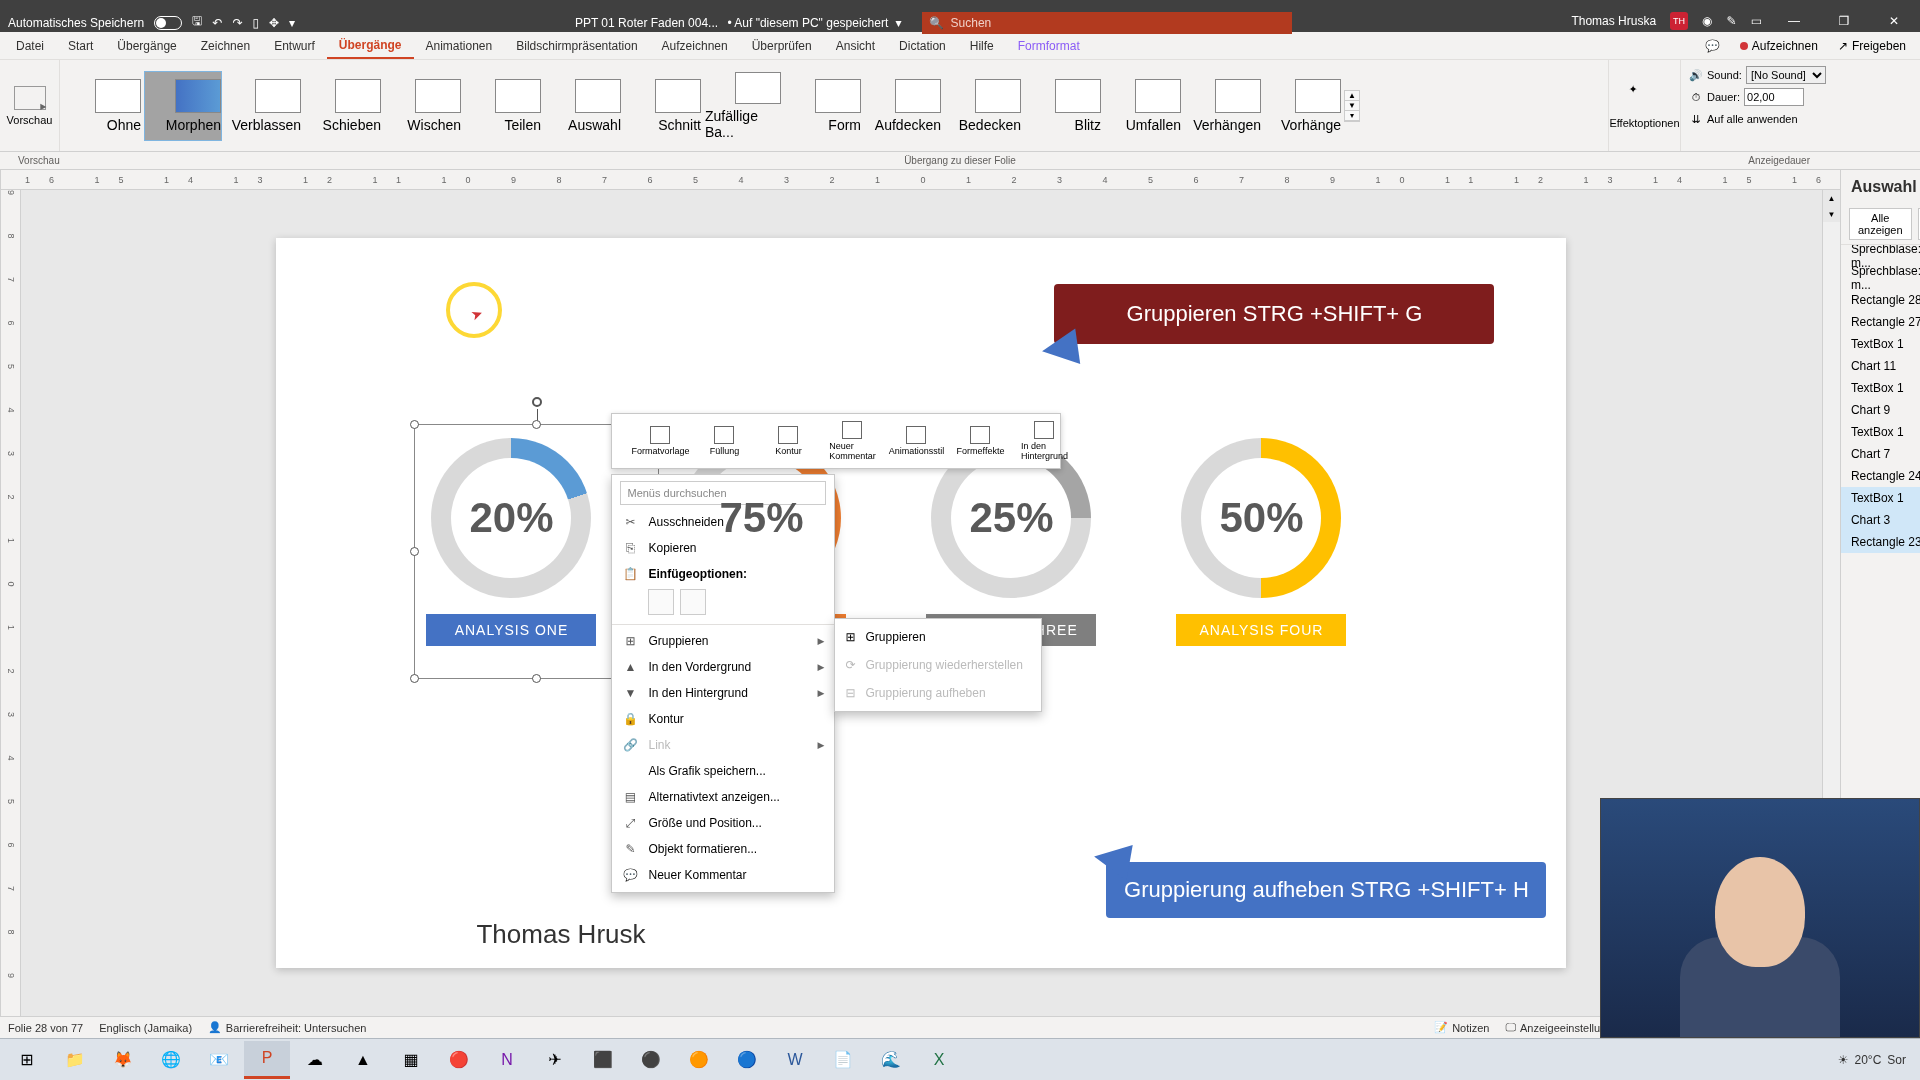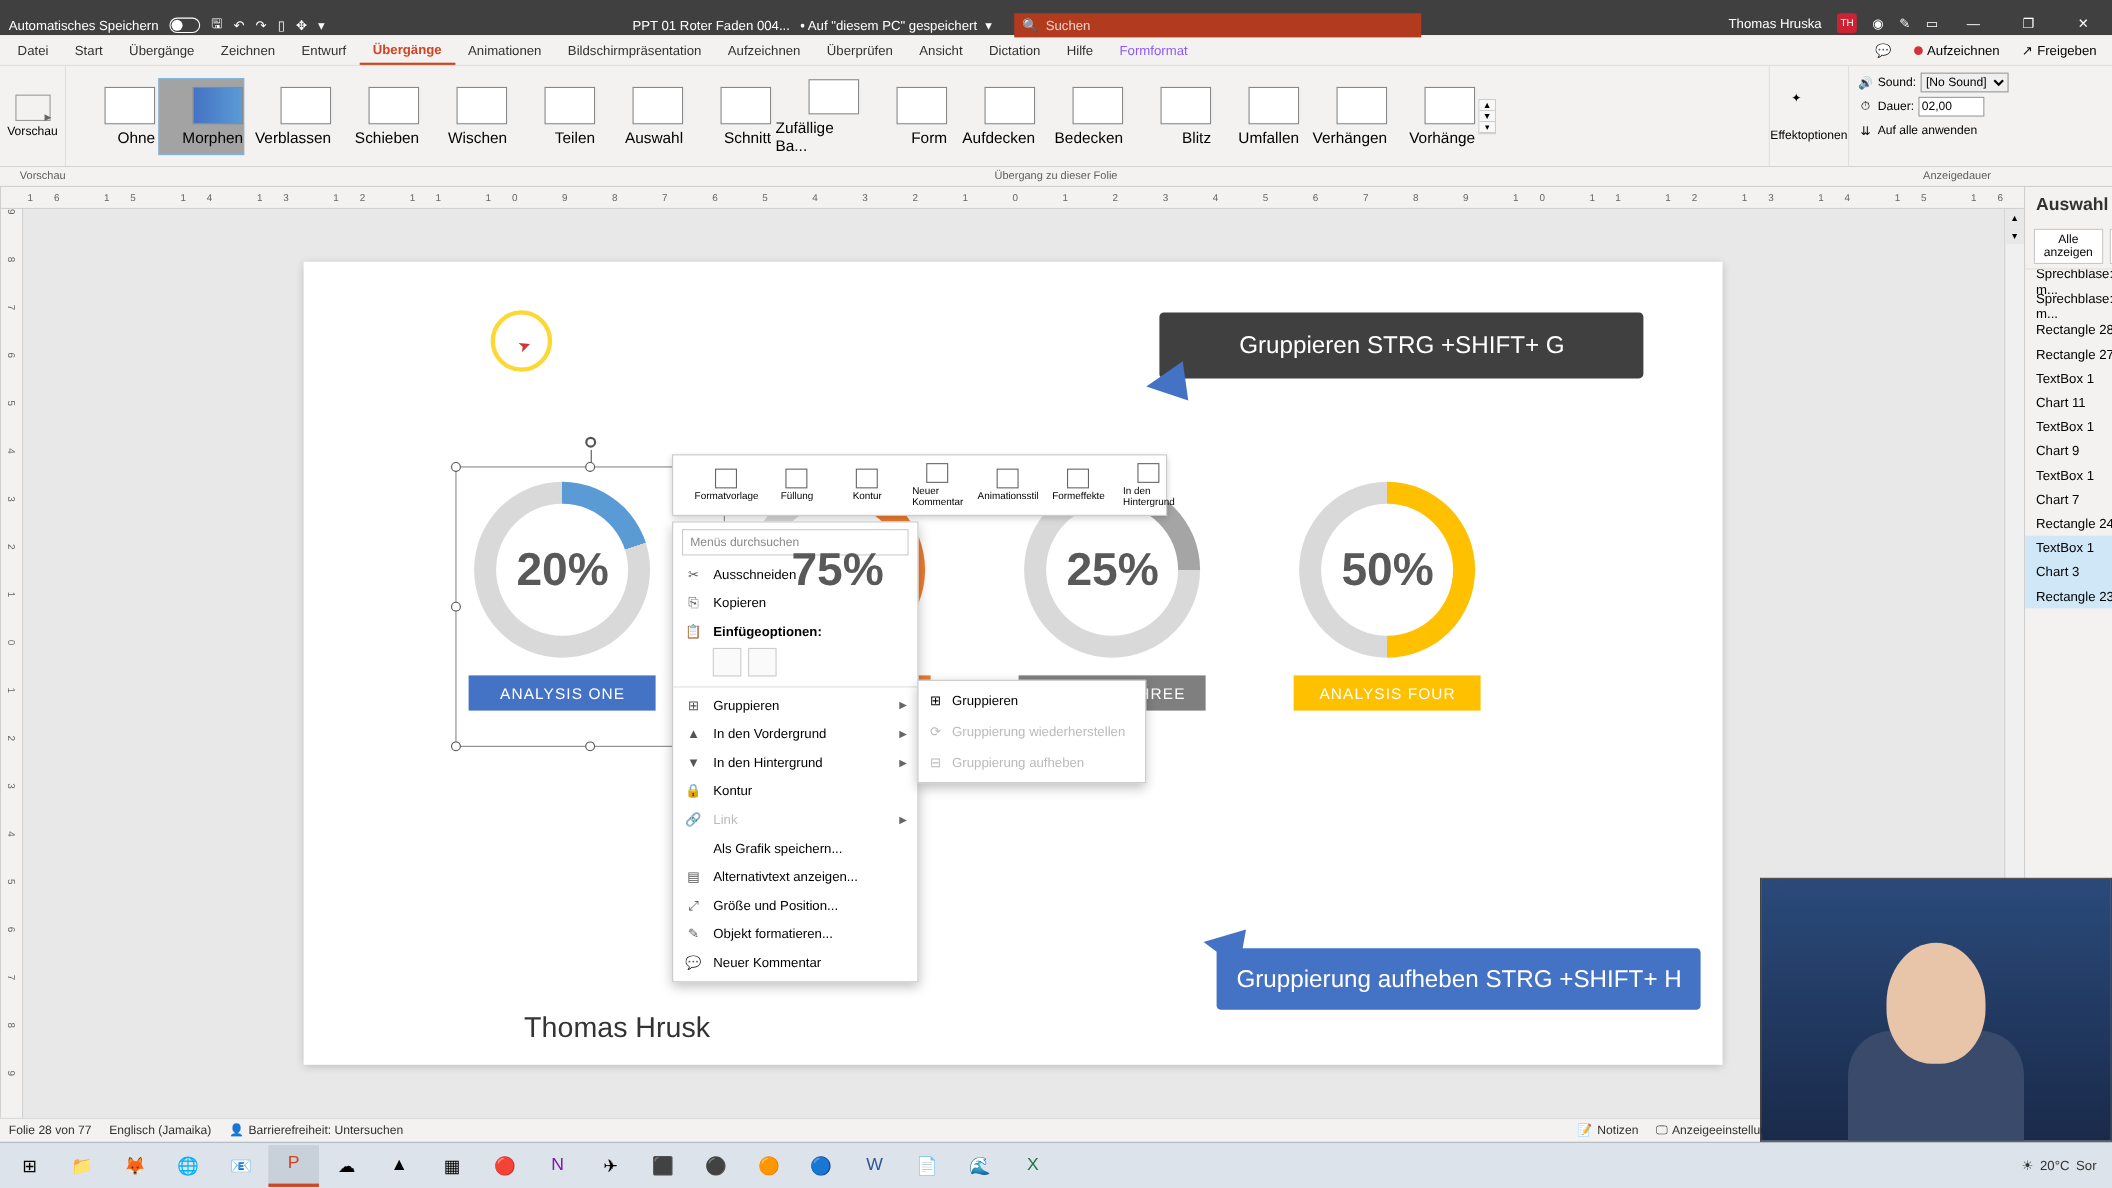--- a/index.html
+++ b/index.html
@@ -61,21 +61,21 @@
 .editor { flex: 1; background: #e8e8e8; position: relative; display: flex; flex-direction: column; }
 .ruler-h { height: 20px; background: #f3f2f1; border-bottom: 1px solid #d0d0d0; display: flex; align-items: center; font-size: 9px; color: #666; padding-left: 24px; letter-spacing: 19px; overflow: hidden; white-space: nowrap; }
 .editor-inner { flex: 1; display: flex; }
 .ruler-v { width: 20px; background: #f3f2f1; border-right: 1px solid #d0d0d0; writing-mode: vertical-lr; font-size: 9px; color: #666; display:flex; align-items:center; letter-spacing: 18px; overflow:hidden; white-space:nowrap; }
 .slide-canvas { flex: 1; position: relative; display: flex; align-items: center; justify-content: center; }
 .slide { width: 1290px; height: 730px; background: white; box-shadow: 0 2px 8px rgba(0,0,0,0.2); position: relative; }
 .v-scroll { width: 18px; background: #f0f0f0; border-left: 1px solid #d0d0d0; position: relative; }
 .v-scroll .arrow { height: 16px; display:flex; align-items:center; justify-content:center; font-size:8px; background:#e8e8e8; }
 
 
-.callout-top { position: absolute; top: 46px; right: 72px; width: 440px; height: 60px; background: #404040; color: white; display: flex; align-items: center; justify-content: center; font-size: 22px; border-radius: 4px; }
+.callout-top { position: absolute; top: 46px; right: 72px; width: 440px; height: 60px; background: #7f1d1d; color: white; display: flex; align-items: center; justify-content: center; font-size: 22px; border-radius: 4px; }
 .callout-top::after { content:""; position: absolute; left: -30px; bottom: -24px; border: 18px solid transparent; border-right: 36px solid #4472c4; transform: rotate(-8deg); }
 .callout-bot { position: absolute; bottom: 50px; right: 20px; width: 440px; height: 56px; background: #4472c4; color: white; display: flex; align-items: center; justify-content: center; font-size: 22px; border-radius: 4px; }
 .callout-bot::after { content:""; position: absolute; left: -30px; top: -22px; border: 18px solid transparent; border-right: 36px solid #4472c4; transform: rotate(10deg); }
 
 .donuts { position: absolute; top: 200px; left: 150px; display: flex; gap: 80px; }
 .donut-wrap { display: flex; flex-direction: column; align-items: center; gap: 16px; position: relative; }
 .donut { width: 160px; height: 160px; border-radius: 50%; position: relative; display: flex; align-items: center; justify-content: center; font-size: 42px; font-weight: 600; color: #595959; }
 .donut-label { width: 170px; height: 32px; color: white; display: flex; align-items: center; justify-content: center; font-size: 14px; letter-spacing: 1px; }
 .d1 { background: conic-gradient(#5b9bd5 0 20%, #d9d9d9 20% 100%); }
 .d1::after, .d2::after, .d3::after, .d4::after { content:""; position:absolute; width:120px; height:120px; background:white; border-radius:50%; }

